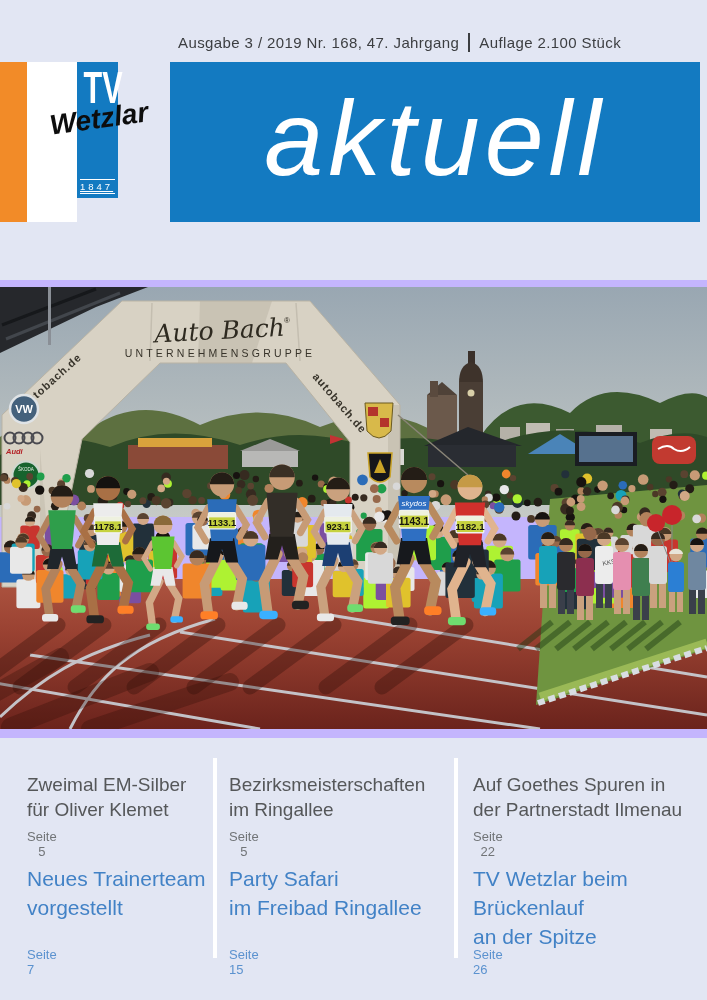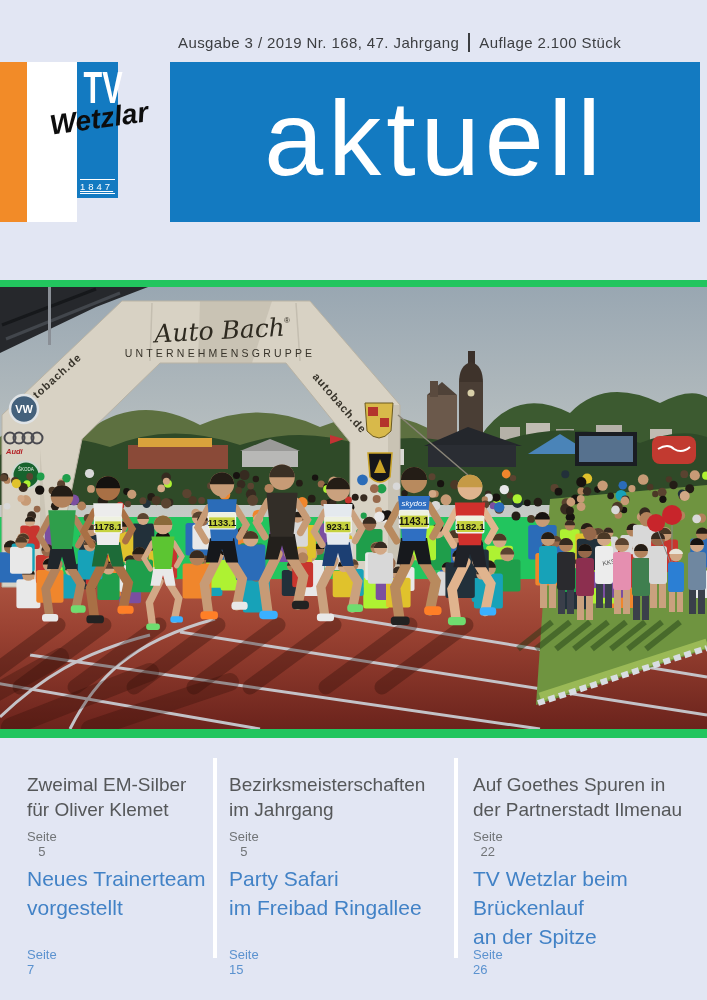--- a/index.html
+++ b/index.html
@@ -1,16 +1,16 @@
 <!DOCTYPE html>
 <html><head>
 <meta charset="utf-8">
 <style>
   html,body{margin:0;padding:0;background:#888;}
-  .page{position:relative;width:707px;height:1000px;background:#22c55e;overflow:hidden;
+  .page{position:relative;width:707px;height:1000px;background:#c4b5fd;overflow:hidden;
         font-family:"Liberation Sans",sans-serif;margin:0 auto;}
   
   .masthead{position:absolute;left:0;top:0;width:707px;height:280px;background:#e2e6f3;}
   .issue-line{position:absolute;left:178px;top:33px;font-size:15px;color:#3c3e41;
               letter-spacing:.4px;white-space:nowrap;}
   .issue-vbar{display:inline-block;width:2px;height:19px;background:#3c3e41;margin:0 9px;
               vertical-align:-4px;}
   .stripe{position:absolute;top:62px;height:160px;}
   .stripe-orange{left:0;width:27px;background:#f28b28;}
   .stripe-white{left:27px;width:50px;background:#ffffff;}
@@ -19,21 +19,21 @@
            margin-top:3px;transform:scaleX(.68);}
   .logo-year{position:absolute;bottom:4px;left:3px;right:3px;text-align:left;color:#fff;
              font-size:9.5px;letter-spacing:3px;border-top:1.5px solid #fff;
              border-bottom:1.5px solid #fff;padding:1px 0;text-decoration:underline;}
   .logo-wetzlar{position:absolute;left:32px;top:103px;width:134px;text-align:center;
                 font-size:28px;font-weight:bold;font-style:italic;color:#0d0d0d;
                 transform:rotate(-8deg);}
   .title-box{position:absolute;left:170px;top:62px;width:530px;height:160px;background:#137ac1;
              display:flex;align-items:center;justify-content:center;}
   .title-box .title{color:#fff;font-size:106px;letter-spacing:5px;line-height:1;
-                    transform:translateY(-4px);}
+                    transform:translateY(-4px);font-style:italic;}
   
   .photo{position:absolute;left:0;top:287px;width:707px;height:442px;}
   .photo svg{display:block;}
   .arch-script{font-family:"DejaVu Serif",serif;font-style:italic;font-size:25px;fill:#2e2a20;}
   .arch-reg{font-size:8px;fill:#2e2a20;}
   .arch-sub{font-size:10.5px;letter-spacing:3.2px;fill:#37332a;}
   .arch-url{font-size:11px;font-weight:bold;letter-spacing:1px;fill:#37332a;}
   .logo-txt{font-weight:bold;fill:#fff;}
   
   .teasers{position:absolute;left:0;top:738px;width:707px;height:262px;background:#e2e6f3;padding-left:40px;}
@@ -873,21 +873,21 @@
     <div class="t-col" style="left:27px">
       <div class="t-head" style="width:180px">Zweimal EM-Silber
 für Oliver Klemet</div>
       <div class="t-page">Seite 5</div>
       <div class="t-high" style="width:190px">Neues Trainerteam
 vorgestellt</div>
       <div class="t-highpage">Seite 7</div>
     </div>
     <div class="t-col" style="left:229px">
       <div class="t-head">Bezirksmeisterschaften
-im Jahrgang</div>
+im Ringallee</div>
       <div class="t-page">Seite 5</div>
       <div class="t-high">Party Safari
 im Freibad Ringallee</div>
       <div class="t-highpage">Seite 15</div>
     </div>
     <div class="t-col" style="left:473px">
       <div class="t-head">Auf Goethes Spuren in
 der Partnerstadt Ilmenau</div>
       <div class="t-page">Seite 22</div>
       <div class="t-high">TV Wetzlar beim

